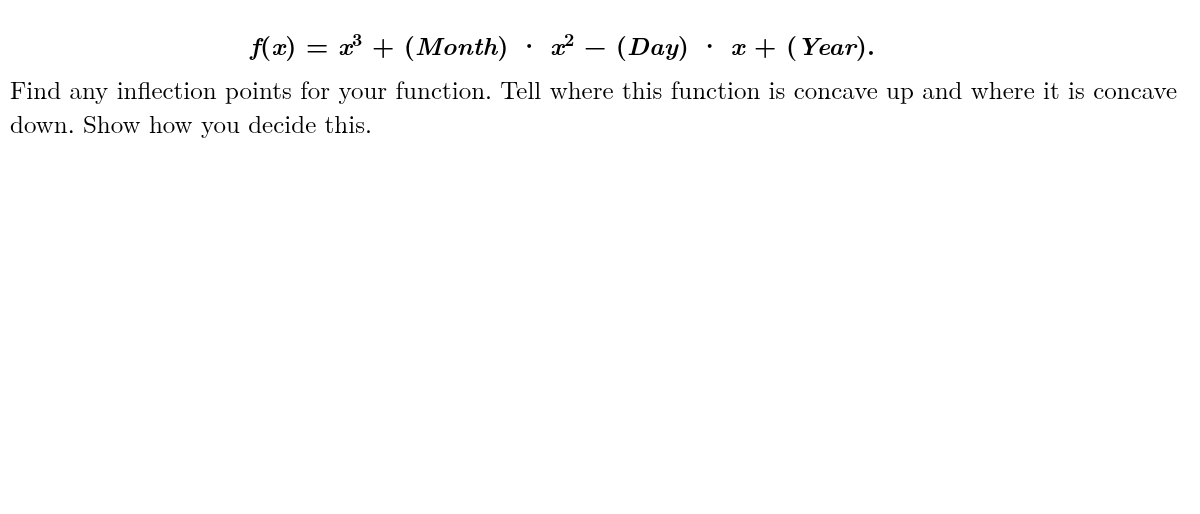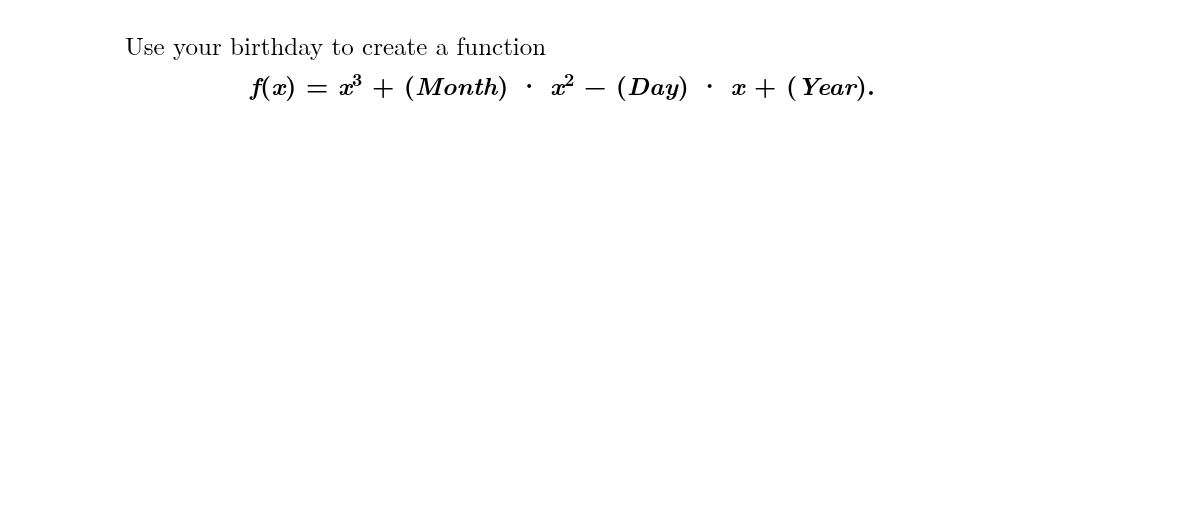--- a/index.html
+++ b/index.html
@@ -43,22 +43,22 @@
       font-size: 0.72em;
       vertical-align: super;
       line-height: 0;
     }
   </style>
 </head>
 <body>
 
 <div class="document">
 
-  <div class="line1">Use your birthday to create a function</div>
 
   <div class="equation-line">
     <span class="math">
       <span>f</span><span class="rm">(</span><span>x</span><span class="rm">)</span><span class="rm"> = </span><span>x</span><sup class="rm">3</sup><span class="rm"> + (</span><span>M</span><span>onth</span><span class="rm">) · </span><span>x</span><sup class="rm">2</sup><span class="rm"> − (</span><span>D</span><span>ay</span><span class="rm">) · </span><span>x</span><span class="rm"> + (</span><span>Y</span><span>ear</span><span class="rm">).</span>
     </span>
   </div>
 
+  <div class="para">Find any inflection points for your function. Tell where this function is concave up and where it is concave down. Show how you decide this.</div>
 
 </div>
 
 </body></html>

